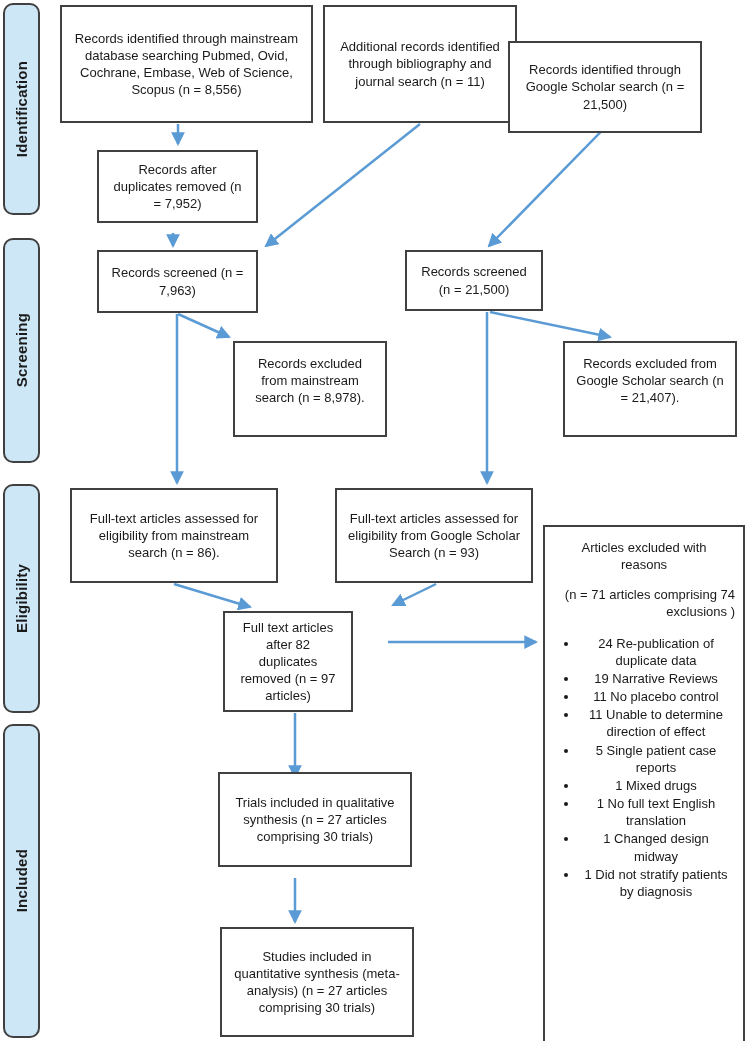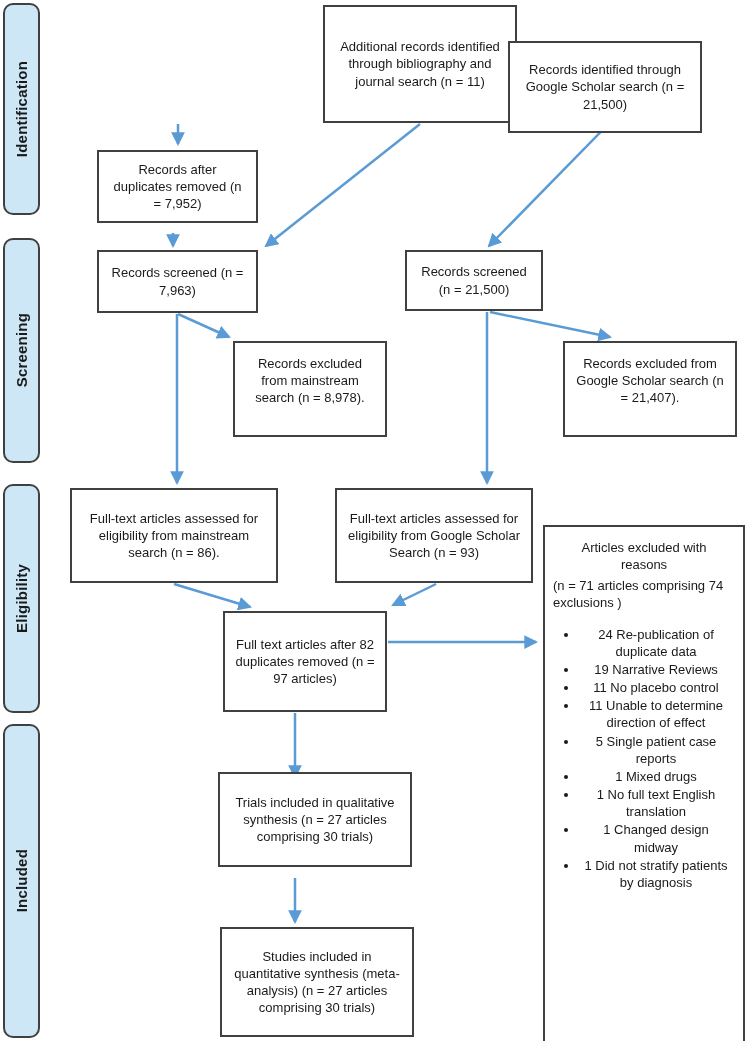--- a/index.html
+++ b/index.html
@@ -79,22 +79,22 @@
     z-index: 2;
     font-size: 13px;
     line-height: 1.32;
     padding: 12px 8px 8px 8px;
   }
   .reasons-title {
     text-align: center;
     margin: 0 4px 4px 4px;
   }
   .reasons-count {
-    text-align: left;
-    margin: 4px 0 14px 0;
+    text-align: right;
+    margin: 13px 0 14px 0;
   }
   .reasons-list {
     margin: 0;
     padding: 0 6px 0 26px;
     text-align: center;
     list-style: disc outside;
   }
   .reasons-list li {
     margin: 0 0 1px 0;
     padding-left: 4px;
@@ -132,20 +132,23 @@
   <div class="stage" style="top:238px;height:225px;">
     <span class="stage-text">Screening</span>
   </div>
   <div class="stage" style="top:484px;height:229px;">
     <span class="stage-text">Eligibility</span>
   </div>
   <div class="stage" style="top:724px;height:314px;">
     <span class="stage-text">Included</span>
   </div>
 
+  <div class="fbox" style="left:60px;top:5px;width:253px;height:118px;">
+    <span>Records identified through mainstream database searching Pubmed, Ovid, Cochrane, Embase, Web of Science, Scopus (n = 8,556)</span>
+  </div>
   <div class="fbox pad-wide" style="left:323px;top:5px;width:194px;height:118px;">
     <span>Additional records identified through bibliography and journal search (n = 11)</span>
   </div>
   <div class="fbox pad-wide" style="left:508px;top:5px;width:194px;height:92px;margin-top:36px;">
     <span>Records identified through Google Scholar search (n = 21,500)</span>
   </div>
   <div class="fbox" style="left:97px;top:150px;width:161px;height:73px;">
     <span>Records after duplicates removed (n = 7,952)</span>
   </div>
   <div class="fbox" style="left:97px;top:250px;width:161px;height:63px;">
@@ -159,21 +162,21 @@
   </div>
   <div class="fbox top-align" style="left:563px;top:341px;width:174px;height:96px;">
     <span>Records excluded from Google Scholar search (n = 21,407).</span>
   </div>
   <div class="fbox" style="left:70px;top:488px;width:208px;height:95px;">
     <span>Full-text articles assessed for eligibility from mainstream search (n = 86).</span>
   </div>
   <div class="fbox" style="left:335px;top:488px;width:198px;height:95px;">
     <span>Full-text articles assessed for eligibility from Google Scholar Search (n = 93)</span>
   </div>
-  <div class="fbox" style="left:223px;top:611px;width:164px;height:101px;">
+  <div class="fbox" style="left:223px;top:611px;width:130px;height:101px;">
     <span>Full text articles after 82 duplicates removed  (n = 97 articles)</span>
   </div>
   <div class="fbox" style="left:203px;top:772px;width:194px;height:95px;margin-left:15px;">
     <span>Trials included in qualitative synthesis (n = 27 articles comprising 30 trials)</span>
   </div>
   <div class="fbox" style="left:220px;top:927px;width:194px;height:110px;">
     <span>Studies included in quantitative synthesis (meta-analysis) (n = 27 articles comprising 30 trials)</span>
   </div>
 
   <div class="reasons-box" style="left:543px;top:525px;width:202px;height:596px;">

